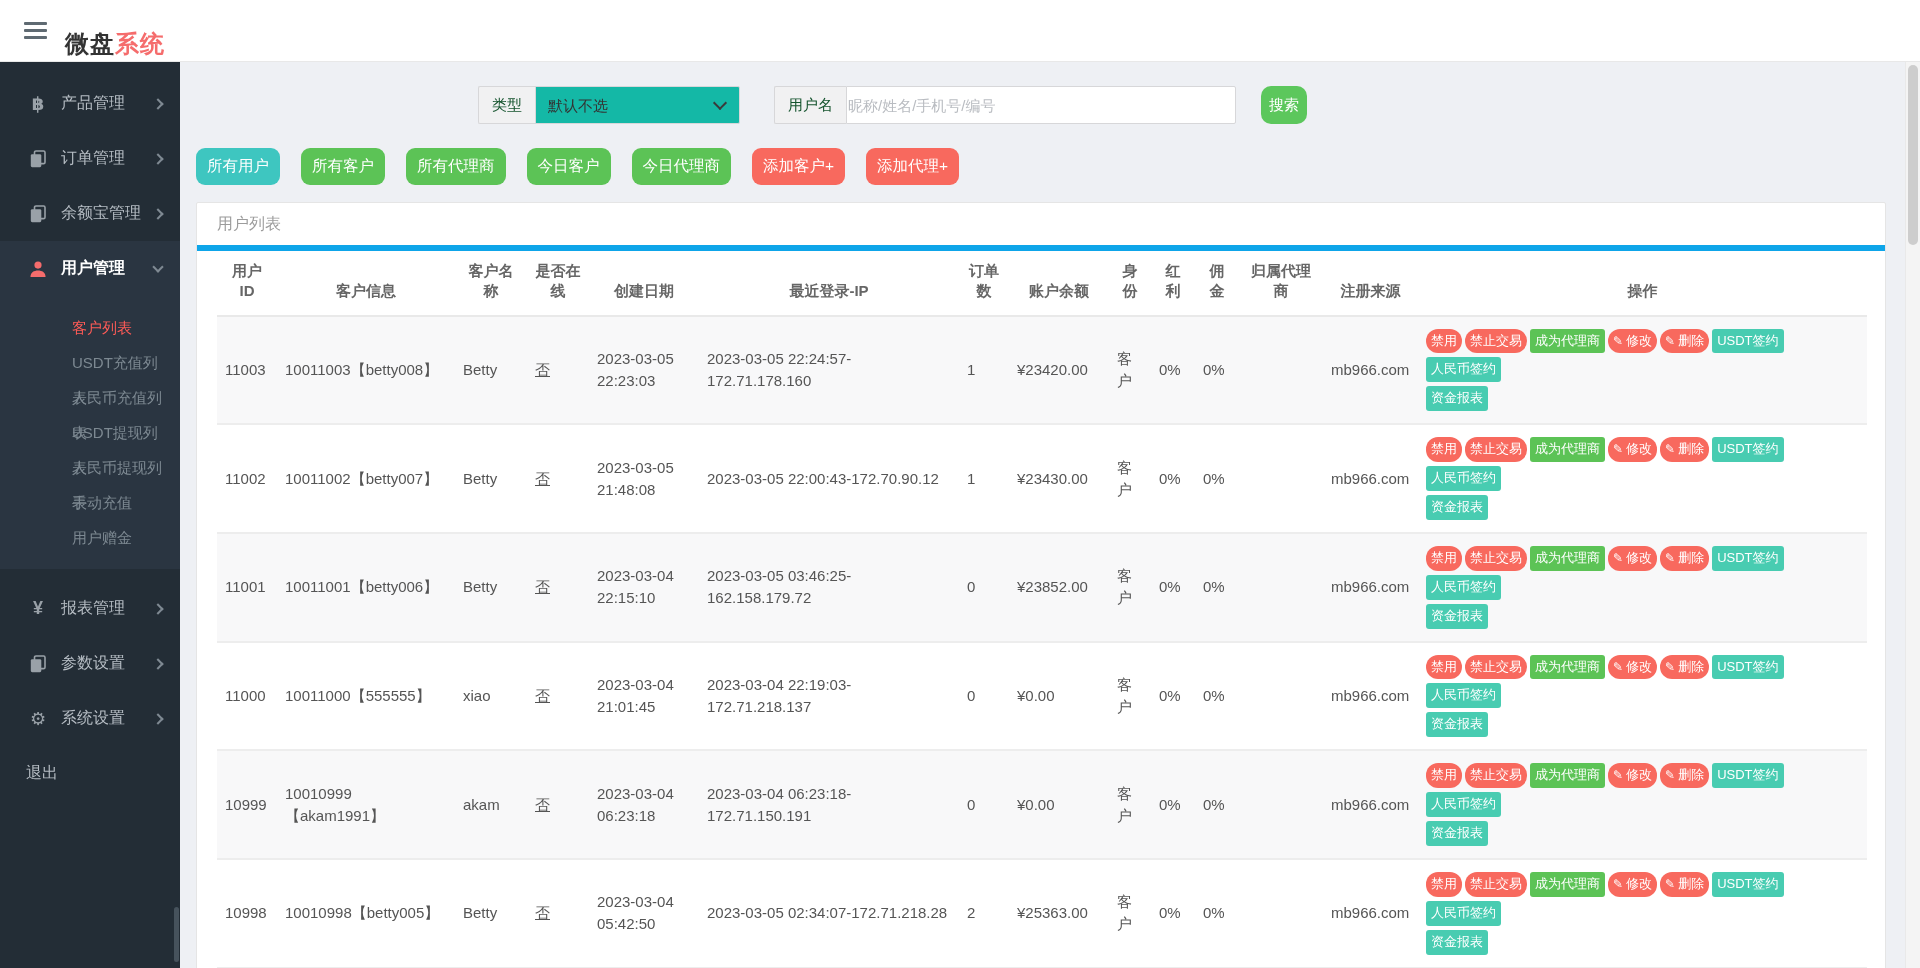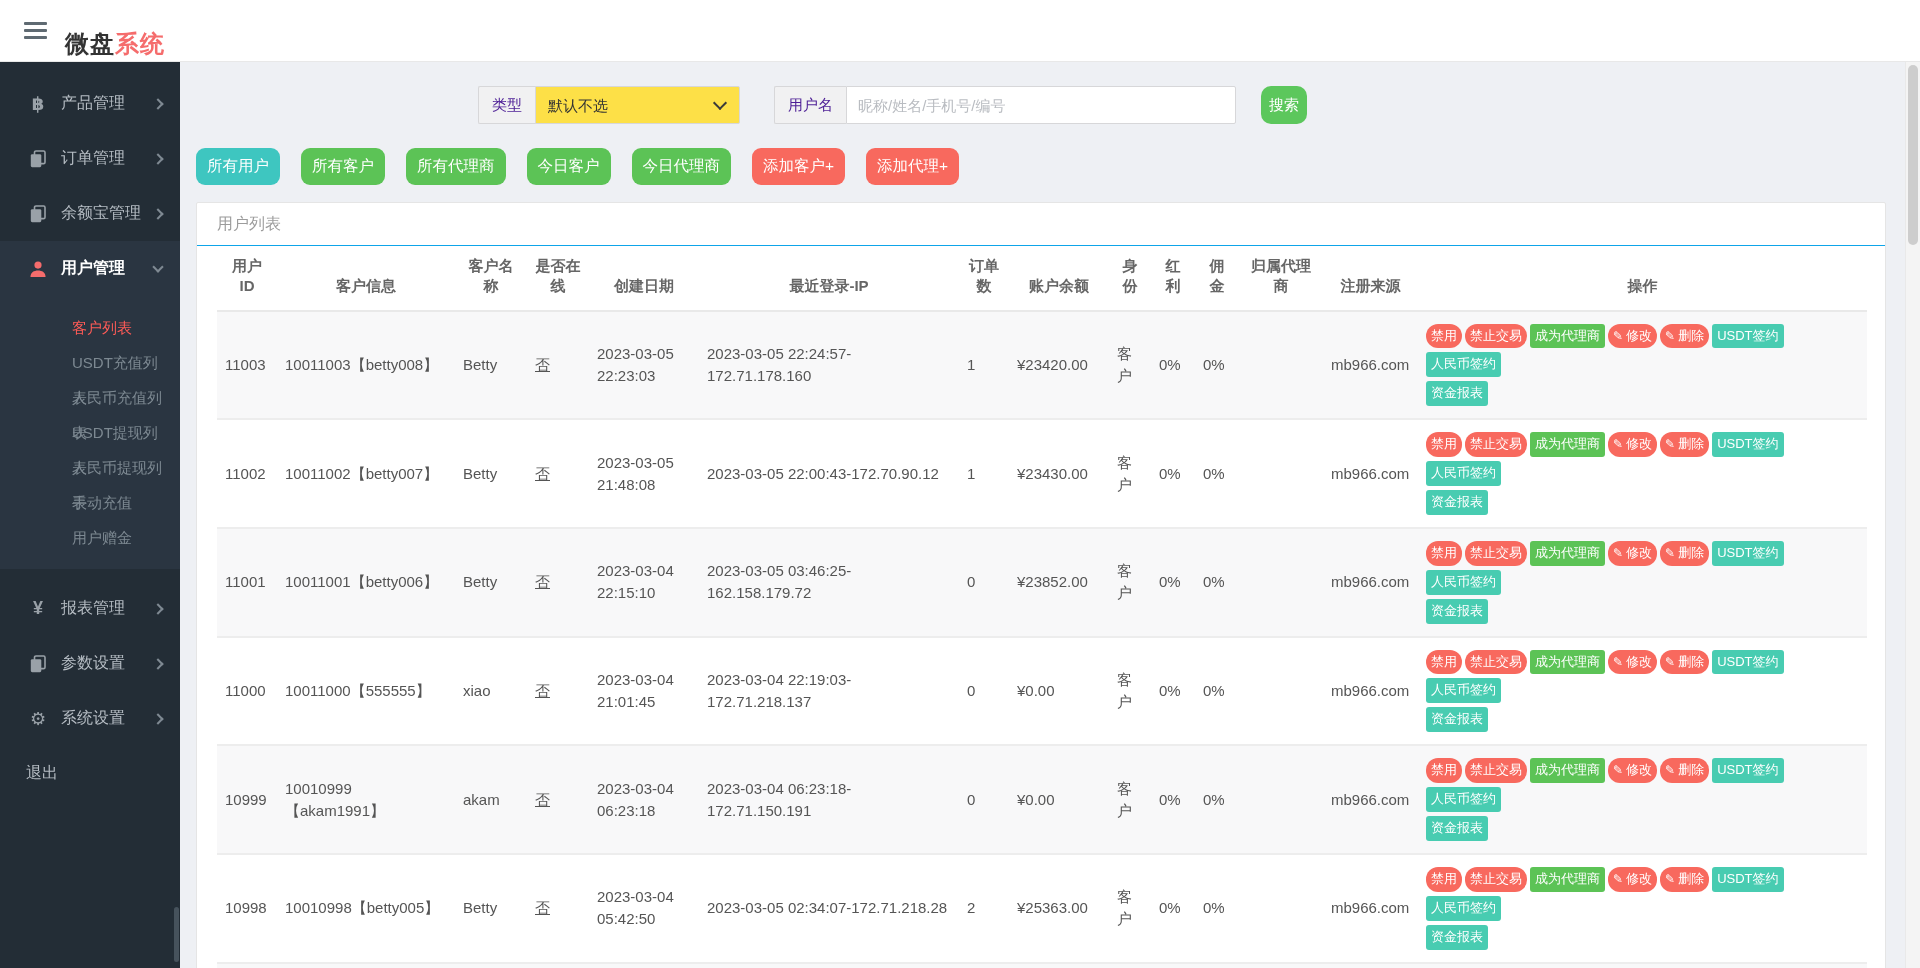--- a/index.html
+++ b/index.html
@@ -36,45 +36,45 @@
   .sub-item { height:35px; line-height:35px; padding-left:60px; color:#7d8992;
               font-size:15px; cursor:pointer; font-weight:normal; }
   .sub-item.active { color:#ff5b57; }
   .side-thumb { position:absolute; right:1px; bottom:6px; width:5px; height:55px;
                 background:#46525c; border-radius:3px; }
   
   .main { flex:1; position:relative; overflow:hidden; background:#eef0f4; }
   
   .filter-row { position:absolute; top:24px; left:298px; display:flex; align-items:stretch; height:38px; }
   .addon { background:#f1f1f2; border:1px solid #d7d7d9; border-right:none; padding:0 13px;
-           display:flex; align-items:center; font-size:15px; color:#4c1d95; border-radius:2px 0 0 2px; }
+           display:flex; align-items:center; font-size:15px; color:#14532d; border-radius:2px 0 0 2px; }
   .sel-wrap { position:relative; }
   .sel-wrap:after { content:''; position:absolute; right:15px; top:12px; width:8px; height:8px;
                     border-right:2px solid #3a3a3a; border-bottom:2px solid #3a3a3a;
                     transform:rotate(45deg); pointer-events:none; }
-  select.type-select { width:205px; height:38px; border:1px solid #d7d7d9; background:#fde047;
+  select.type-select { width:205px; height:38px; border:1px solid #d7d7d9; background:#14b8a6;
                        font-size:15px; color:#333; padding:0 12px; border-radius:0 2px 2px 0;
                        -webkit-appearance:none; appearance:none; font-family:inherit; }
   .gap34 { width:34px; }
-  input.username-input { width:390px; height:38px; border:1px solid #d7d7d9; padding:0 11px;
+  input.username-input { width:390px; height:38px; border:1px solid #d7d7d9; padding:0 1px;
                          font-size:15px; color:#333; border-radius:0 2px 2px 0; outline:none; }
   input.username-input::placeholder { color:#b9bcc1; }
   .search-btn { margin-left:25px; width:46px; height:38px; background:#5cc75c; color:#fff;
                 border:none; border-radius:10px; font-size:15px; cursor:pointer; font-family:inherit; }
   
   .toolbar { position:absolute; top:86px; left:16px; display:flex; }
   .tb-btn { height:37px; padding:0 11px; margin-right:21px; border:none; border-radius:9px;
             color:#fff; font-size:15.5px; cursor:pointer; font-family:inherit; }
   .tb-teal  { background:#3ec6c0; }
   .tb-green { background:#5cc356; }
   .tb-red   { background:#f8695e; }
   
   .card { position:absolute; top:140px; left:16px; width:1690px; height:830px;
           background:#fff; border:1px solid #e5e5e5; border-radius:2px; overflow:hidden; }
-  .card-title { padding:11px 20px 10px; font-size:16px; color:#9c9c9c; border-bottom:1px solid #0ea5e9; }
+  .card-title { padding:11px 20px 10px; font-size:16px; color:#9c9c9c; border-bottom:6px solid #0ea5e9; }
   table.user-table { width:1650px; margin:0 20px; border-collapse:collapse; table-layout:fixed; }
   .user-table thead th { text-align:center; vertical-align:bottom; padding:10px 8px 13px;
                          font-size:15px; color:#666; font-weight:bold; line-height:1.35;
                          border-bottom:2px solid #e9e9e9; }
   .user-table tbody td { padding:10px 8px; font-size:15px; color:#555; vertical-align:middle;
                          line-height:1.45; border-bottom:2px solid #ededed; }
   .user-table tbody tr:nth-child(odd) { background:#f8f8f9; }
   .online-no { color:#ef0000; text-decoration:underline; }
   .balance   { color:#ef0000;margin-top:23px; }
   .act-btn { display:inline-block; margin:2px 3px 2px 0; padding:4px 5px; border-radius:3px;

